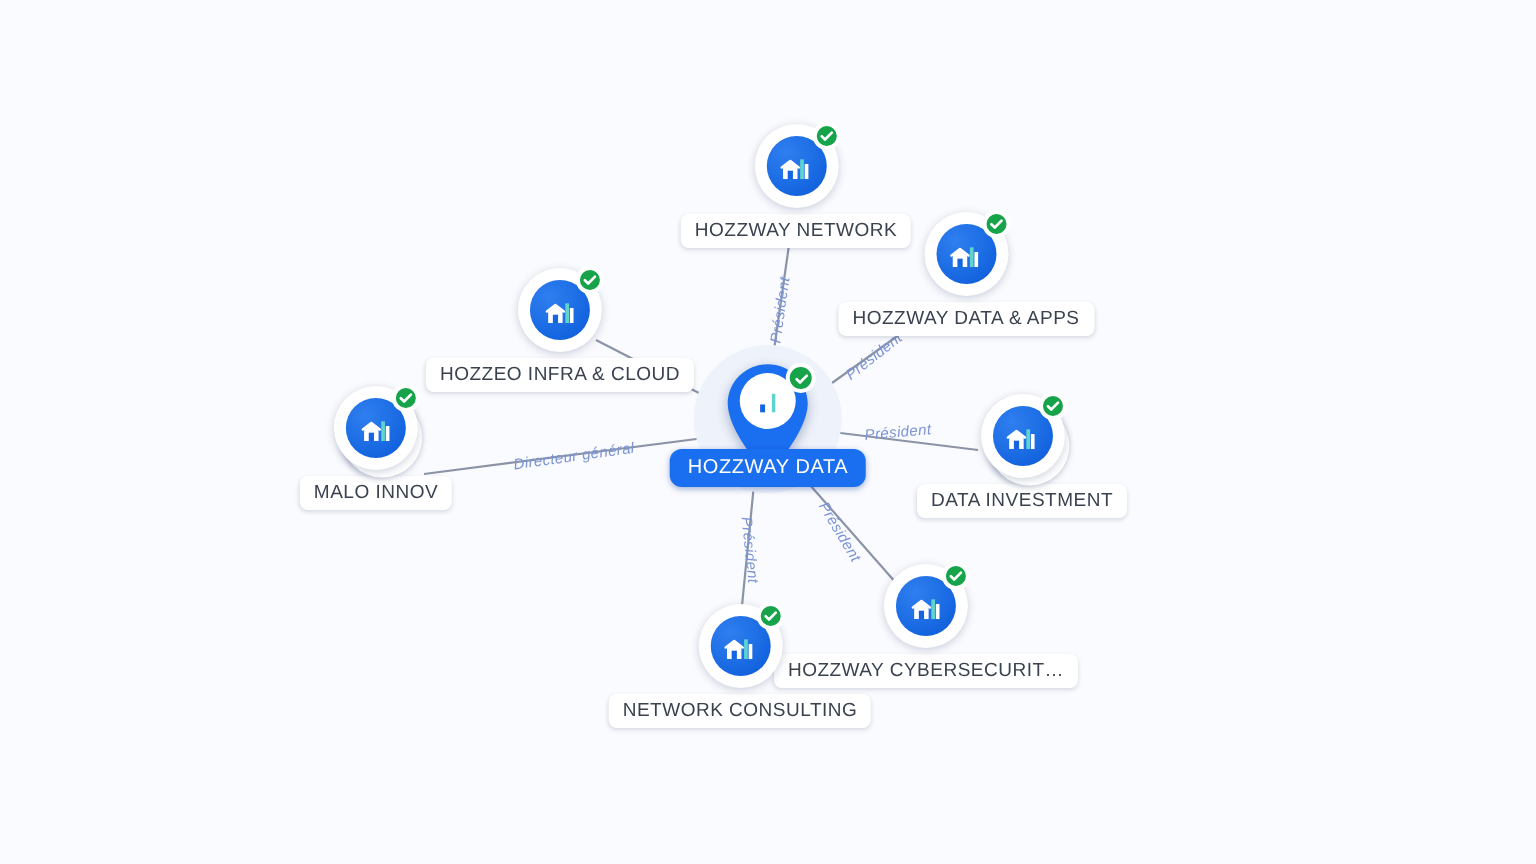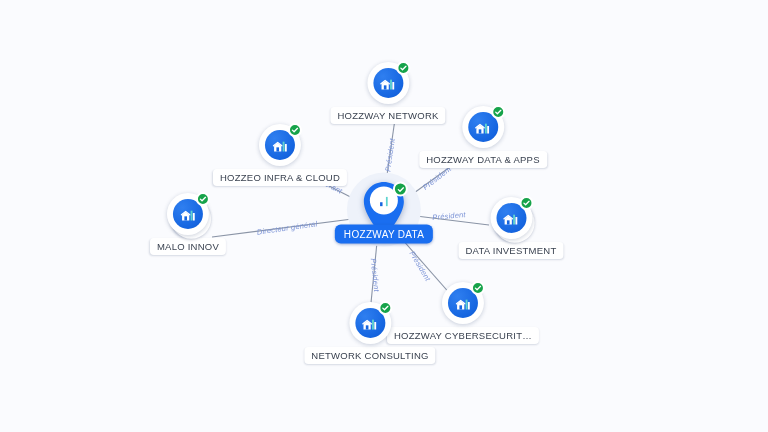--- a/index.html
+++ b/index.html
@@ -187,21 +187,21 @@
   <div id="edge-label-layer">
       <div class="edge-label" style="left: 390px; top: 155px; transform: translate(-50%, -50%) rotate(-82deg);">Président</div>
       <div class="edge-label" style="left: 437px; top: 178px; transform: translate(-50%, -50%) rotate(-38deg);">Président</div>
       <div class="edge-label" style="left: 331px; top: 186px; transform: translate(-50%, -50%) rotate(27deg);">Gérant</div>
       <div class="edge-label" style="left: 287px; top: 228px; transform: translate(-50%, -50%) rotate(-8deg);">Directeur général</div>
       <div class="edge-label" style="left: 449px; top: 216px; transform: translate(-50%, -50%) rotate(-5deg);">Président</div>
       <div class="edge-label" style="left: 420px; top: 266px; transform: translate(-50%, -50%) rotate(59deg);">Président</div>
       <div class="edge-label" style="left: 375px; top: 275px; transform: translate(-50%, -50%) rotate(84deg);">Président</div>
     </div>
   <div id="node-layer">
-      <div class="node" style="left: 388px; top: 93px;">
+      <div class="node" style="left: 398px; top: 93px;">
         <div style="position: relative;">
           <div class="disc">
             <div class="glyph-wrap">
               <svg width="17" height="17" viewBox="0 0 24 24">
                 <path d="M3 20.5V12.2l5.1-3.9 5.1 3.9v8.3z" fill="#ffffff"></path>
                 <path d="M2.1 12.4 8.1 7.7l6 4.7" fill="none" stroke="#ffffff" stroke-width="1.7" stroke-linecap="round" stroke-linejoin="round"></path>
                 <rect x="6.3" y="14.6" width="3.7" height="5.9" fill="#1565e0"></rect>
                 <rect x="15.1" y="6.6" width="2.6" height="13.9" fill="#5fd4cf"></rect>
                 <rect x="18.3" y="9.9" width="2.6" height="10.6" fill="#ffffff"></rect>
               </svg>
@@ -229,21 +229,21 @@
             </div>
             <div class="badge">
               <svg width="8" height="8" viewBox="0 0 12 12">
                 <path d="M2.2 6.2 4.7 8.6 9.8 3.5" fill="none" stroke="#ffffff" stroke-width="2" stroke-linecap="round" stroke-linejoin="round"></path>
               </svg>
             </div>
           </div>
         </div>
         <div class="label">HOZZWAY DATA &amp; APPS</div>
       </div>
-      <div class="node" style="left: 280px; top: 155px;">
+      <div class="node" style="left: 280px; top: 165px;">
         <div style="position: relative;">
           <div class="disc">
             <div class="glyph-wrap">
               <svg width="17" height="17" viewBox="0 0 24 24">
                 <path d="M3 20.5V12.2l5.1-3.9 5.1 3.9v8.3z" fill="#ffffff"></path>
                 <path d="M2.1 12.4 8.1 7.7l6 4.7" fill="none" stroke="#ffffff" stroke-width="1.7" stroke-linecap="round" stroke-linejoin="round"></path>
                 <rect x="6.3" y="14.6" width="3.7" height="5.9" fill="#1565e0"></rect>
                 <rect x="15.1" y="6.6" width="2.6" height="13.9" fill="#5fd4cf"></rect>
                 <rect x="18.3" y="9.9" width="2.6" height="10.6" fill="#ffffff"></rect>
               </svg>

